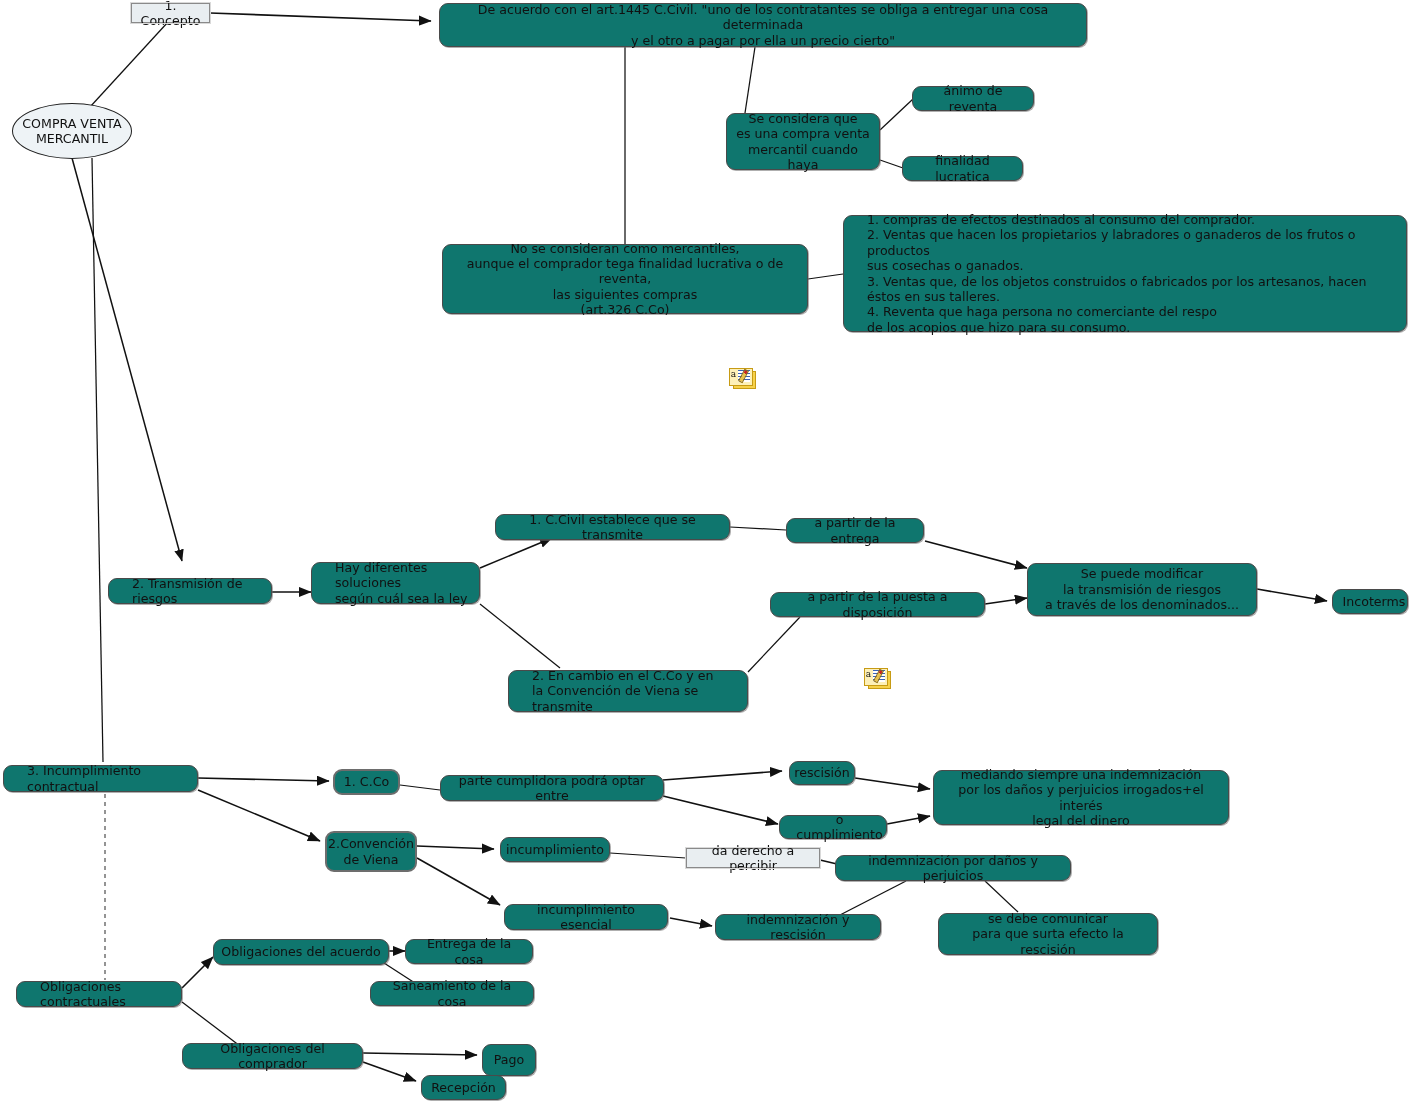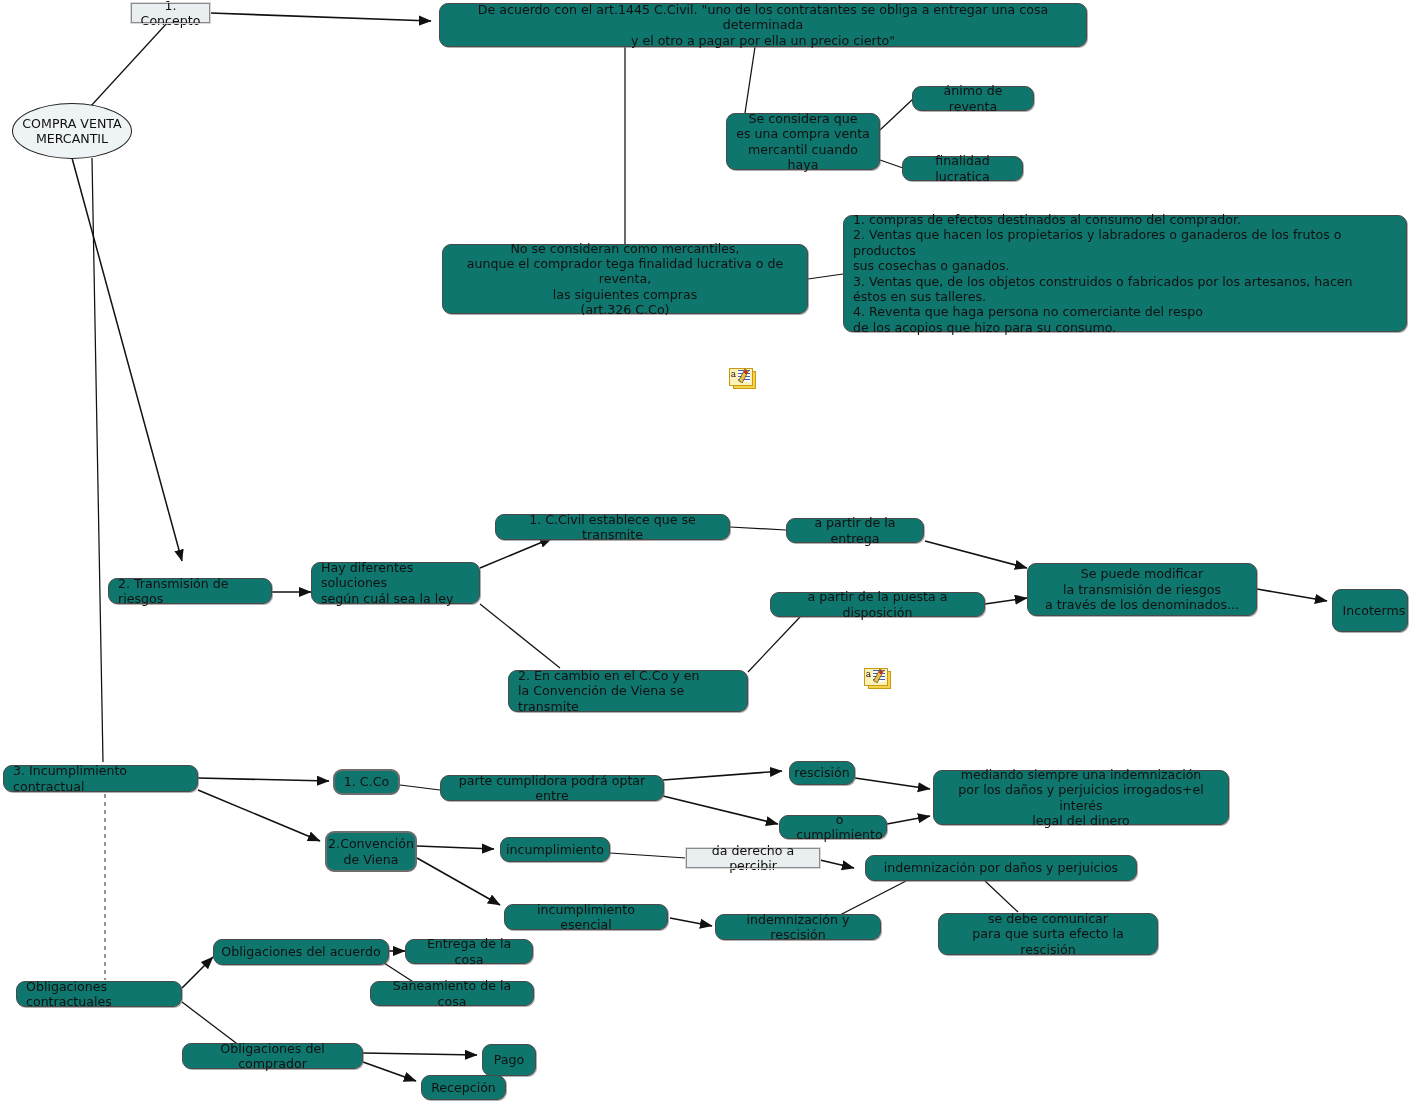--- a/index.html
+++ b/index.html
@@ -55,21 +55,21 @@
     border:1px solid #8a8a8a;
     outline:1px solid #d9d9d9;
     background:#e9eef1;
     box-shadow:none;
     padding:0 3px;
     font-size:12.6px;
   }
   .node.left{
     justify-content:flex-start;
     text-align:left;
-    padding-left:9px;
+    padding-left:23px;
   }
   
   .note-icon{
     position:absolute;
     width:26px;height:20px;
   }
   .note-icon .sheet-back{
     position:absolute;left:4px;top:3px;width:21px;height:16px;
     background:#f6d14a;border:1px solid #c79b14;
   }
@@ -237,21 +237,21 @@
 
   <div class="node left" style="left:508px;top:670px;width:240px;height:42px;">2. En cambio en el C.Co y en
 la Convención de Viena se transmite</div>
 
   <div class="node" style="left:770px;top:592px;width:215px;height:25px;">a partir de la puesta a disposición</div>
 
   <div class="node" style="left:1027px;top:563px;width:230px;height:53px;">Se puede modificar
 la transmisión de riesgos
 a través de los denominados...</div>
 
-  <div class="node" style="left:1332px;top:589px;width:76px;height:43px;padding-left:15px;">Incoterms</div>
+  <div class="node" style="left:1332px;top:589px;width:76px;height:25px;padding-left:15px;">Incoterms</div>
 
   <div class="note-icon" style="left:864px;top:668px;">
     <div class="sheet-back"></div>
     <div class="sheet-front"></div>
     <div class="a-letter">a</div>
     <div class="lines"></div>
     <div class="pencil"></div>
   </div>
 
   <div class="node left" style="left:3px;top:765px;width:195px;height:27px;">3. Incumplimiento contractual</div>
@@ -268,21 +268,21 @@
 por los daños y perjuicios irrogados+el interés
 legal del dinero</div>
 
   <div class="node selected" style="left:325px;top:831px;width:92px;height:41px;">2.Convención
 de Viena</div>
 
   <div class="node" style="left:500px;top:837px;width:110px;height:25px;">incumplimiento</div>
 
   <div class="node linklabel" style="left:686px;top:848px;width:134px;height:20px;">da derecho a percibir</div>
 
-  <div class="node" style="left:865px;top:855px;width:272px;height:26px;">indemnización por daños y perjuicios</div>
+  <div class="node" style="left:835px;top:855px;width:236px;height:26px;">indemnización por daños y perjuicios</div>
 
   <div class="node" style="left:504px;top:904px;width:164px;height:26px;">incumplimiento esencial</div>
 
   <div class="node" style="left:715px;top:914px;width:166px;height:26px;">indemnización y rescisión</div>
 
   <div class="node" style="left:938px;top:913px;width:220px;height:42px;">se debe comunicar
 para que surta efecto la rescisión</div>
 
   <div class="node left" style="left:16px;top:981px;width:166px;height:26px;">Obligaciones contractuales</div>
 

